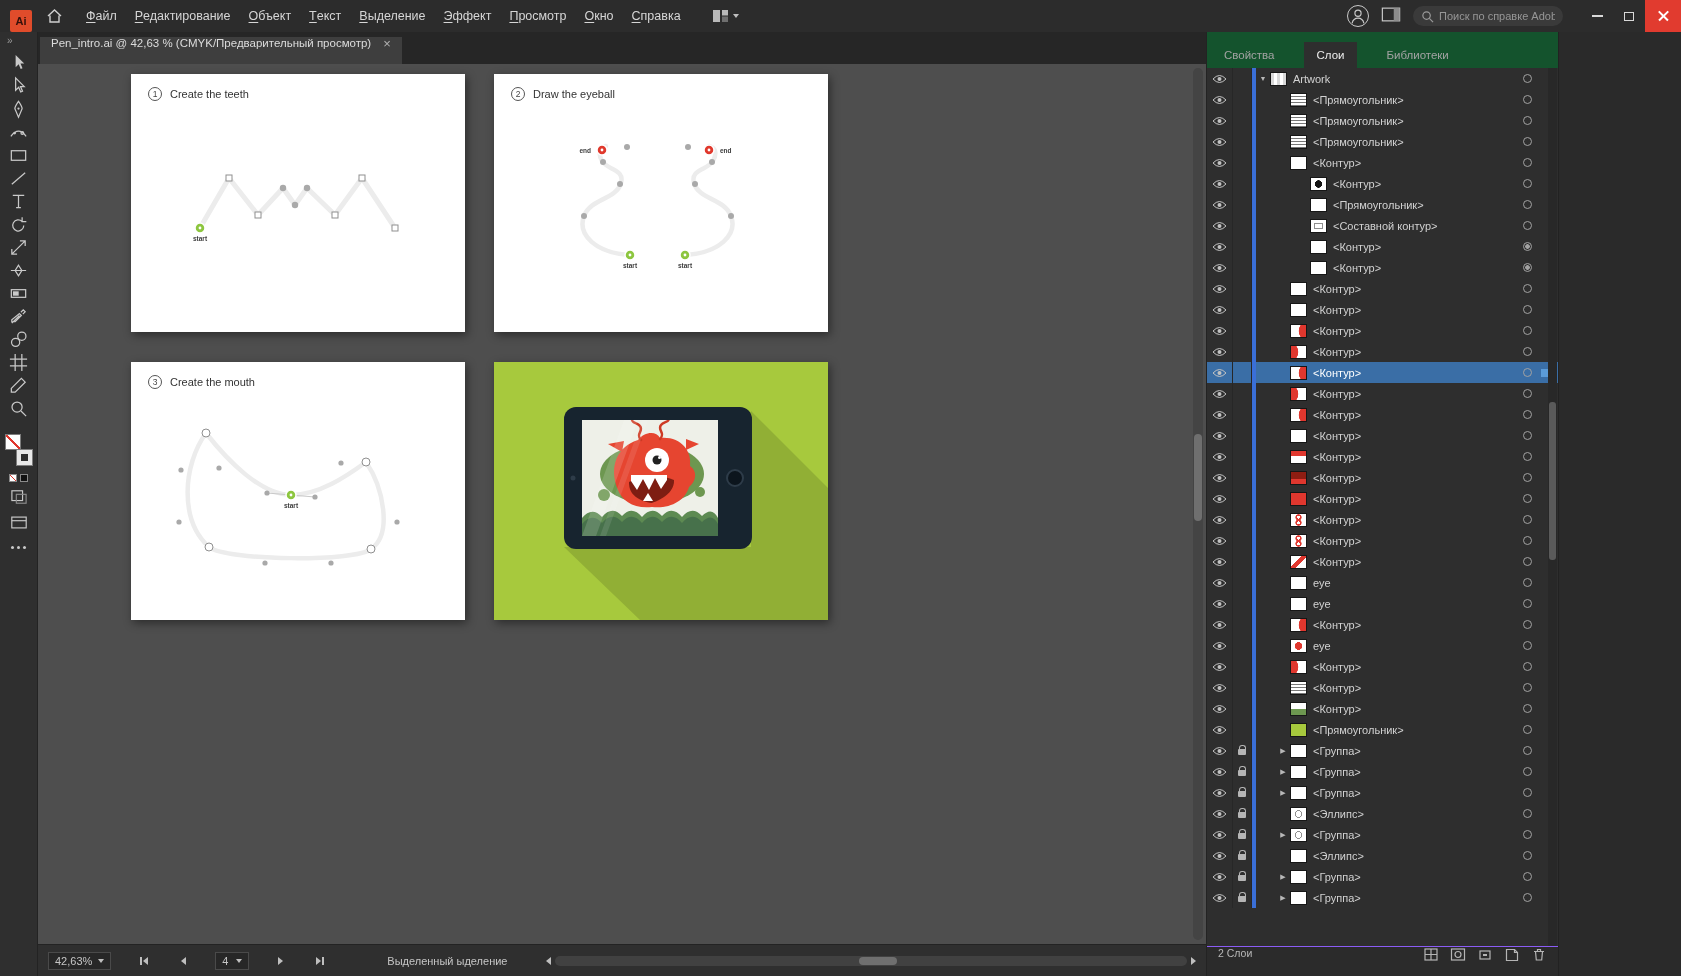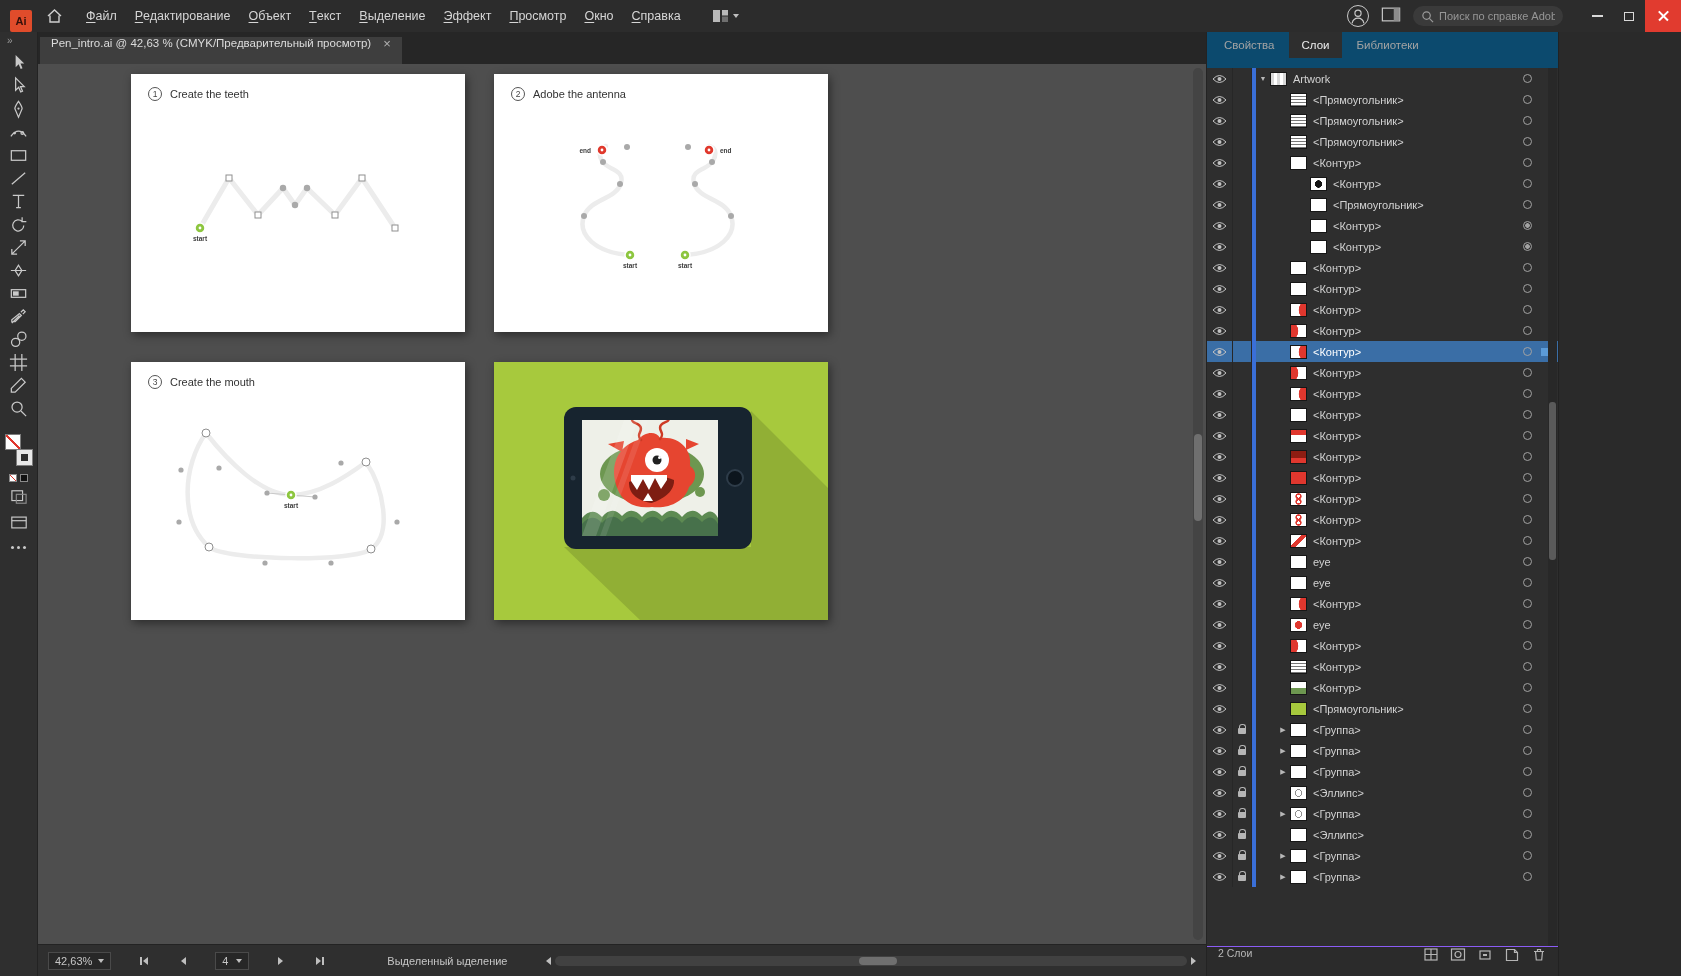--- a/index.html
+++ b/index.html
@@ -68,21 +68,21 @@
   .vbar{width:2px;height:8px;background:#bfbfbf}
   .sb-btn{display:flex;align-items:center;gap:1px;padding:0 4px}
   .ab-box{display:flex;align-items:center;gap:6px;border:1px solid #4a4a4a;background:#272727;padding:2px 6px;min-width:34px;justify-content:space-between}
   .sb-status{margin-left:34px;white-space:nowrap}
   .hscroll{flex:1;display:flex;align-items:center;gap:4px;margin-left:14px}
   .htrack{flex:1;height:10px;background:#414141;border-radius:5px;position:relative}
   .hthumb{position:absolute;top:1px;bottom:1px;left:48%;width:38px;background:#6f6f6f;border-radius:4px}
 
   
   .rpanel{position:absolute;left:1206px;top:32px;width:352px;bottom:0;background:#2e2e2e;border-left:1px solid #232323;display:flex;flex-direction:column;z-index:4}
-  .ptabs{height:36px;display:flex;background:#0c4a6e;padding-left:4px;gap:1px;flex:none}
+  .ptabs{height:36px;display:flex;align-items:flex-end;background:#14532d;padding-left:4px;gap:16px;flex:none}
   .ptab{height:26px;padding:0 13px;font-size:11.5px;color:#a3a3a3;display:flex;align-items:center;white-space:nowrap}
   .ptab.active{background:#2e2e2e;color:#ededed}
   .layers-wrap{flex:1;position:relative;overflow:hidden}
   .layer-row{height:21px;display:flex;align-items:center;font-size:11px;color:#d2d2d2;position:relative}
   .layer-row.selected{background:#3a6ea6;color:#fff}
   .lr-eye{width:26px;height:100%;display:flex;align-items:center;justify-content:center;border-right:1px solid #272727;flex:none}
   .lr-lock{width:19px;height:100%;display:flex;align-items:center;justify-content:center;border-right:1px solid #272727;flex:none}
   .lock-i{width:8px;height:6px;background:#b5b5b5;border-radius:1px;position:relative;margin-top:3px}
   .lock-i::before{content:"";position:absolute;top:-4px;left:1.2px;width:4.5px;height:4px;border:1.2px solid #b5b5b5;border-bottom:none;border-radius:3px 3px 0 0}
   .lr-bar{width:4px;height:100%;background:#3a6fd8;flex:none}
@@ -331,21 +331,21 @@
         </g>
         <circle cx="69" cy="154" r="5" fill="#8dc63f" stroke="#fff" stroke-width="1.5"></circle>
         <circle cx="69" cy="154" r="1.4" fill="#fff"></circle>
         <text x="69" y="167" text-anchor="middle" font-size="6.5" font-weight="bold" fill="#3c3c3c">start</text>
       </svg>
     </div>
 
     <div class="artboard" style="left:456px;top:10px">
       <div class="ab-label">
         <span class="ab-num">2</span>
-        <span>Adobe the antenna</span>
+        <span>Draw the eyeball</span>
       </div>
       <svg class="ab-svg" viewBox="0 0 334 258">
         <path d="M136,181 C102,179 83,161 90,142 C97,124 122,126 127,109 C131,95 113,96 108,87 C104,80 105,74 112,72" fill="none" stroke="#ececec" stroke-width="4.5" stroke-linecap="round"></path>
         <path d="M191,181 C225,179 244,161 237,142 C230,124 205,126 200,109 C196,95 214,96 219,87 C223,80 222,74 215,72" fill="none" stroke="#ececec" stroke-width="4.5" stroke-linecap="round"></path>
         <g fill="#a9a9a9">
           <circle cx="90" cy="142" r="3"></circle>
             <circle cx="126" cy="110" r="3"></circle>
             <circle cx="109" cy="88" r="3"></circle>
             <circle cx="133" cy="73" r="3"></circle>
           <circle cx="237" cy="142" r="3"></circle>
@@ -590,20 +590,35 @@
             <span class="lr-eye">
               <svg width="15" height="10" viewBox="0 0 15 10">
                 <path d="M1 5 Q7.5 -2 14 5 Q7.5 12 1 5Z" fill="none" stroke="#c3c3c3"></path>
                 <circle cx="7.5" cy="5" r="2" fill="#c3c3c3"></circle>
               </svg>
             </span>
             <span class="lr-lock"></span>
             <span class="lr-bar"></span>
             <span style="width:40px;flex:none"></span>
             <span class="lr-chev"></span>
+            <span class="thumb t-compound"></span>
+            <span class="lr-name">&lt;Составной контур&gt;</span>
+            <span class="lr-target"></span>
+          </div>
+          <div class="layer-row">
+            <span class="lr-eye">
+              <svg width="15" height="10" viewBox="0 0 15 10">
+                <path d="M1 5 Q7.5 -2 14 5 Q7.5 12 1 5Z" fill="none" stroke="#c3c3c3"></path>
+                <circle cx="7.5" cy="5" r="2" fill="#c3c3c3"></circle>
+              </svg>
+            </span>
+            <span class="lr-lock"></span>
+            <span class="lr-bar"></span>
+            <span style="width:40px;flex:none"></span>
+            <span class="lr-chev"></span>
             <span class="thumb t-white"></span>
             <span class="lr-name">&lt;Контур&gt;</span>
             <span class="lr-target double"></span>
           </div>
           <div class="layer-row">
             <span class="lr-eye">
               <svg width="15" height="10" viewBox="0 0 15 10">
                 <path d="M1 5 Q7.5 -2 14 5 Q7.5 12 1 5Z" fill="none" stroke="#c3c3c3"></path>
                 <circle cx="7.5" cy="5" r="2" fill="#c3c3c3"></circle>
               </svg>

